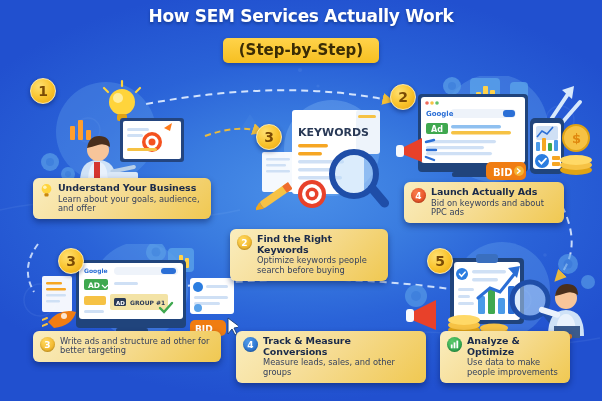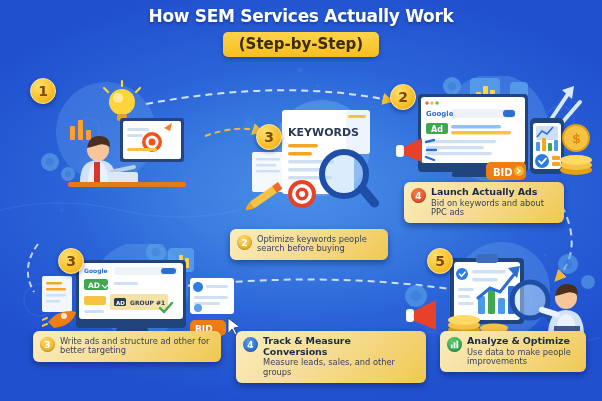--- a/index.html
+++ b/index.html
@@ -21,21 +21,21 @@
   .bgdeco svg { width:100%; height:100%; }
 
   
   .title-wrap { position:absolute; top:6px; left:0; right:0; text-align:center; z-index:30; }
   .title {
     font-size:17px; font-weight:bold; color:#ffffff; letter-spacing:-0.3px;
     text-shadow:0 2px 3px rgba(10,40,110,.55);
     font-family:"DejaVu Sans","Liberation Sans",sans-serif;
   }
   .subtitle-badge {
-    display:inline-block; margin-top:6px;
+    display:inline-block; margin-top:12px;
     background:linear-gradient(180deg,#ffd34a 0%,#f6bf21 100%);
     color:#3a2c05; font-weight:bold; font-size:15px;
     padding:3px 16px 4px; border-radius:5px;
     box-shadow:0 2px 4px rgba(8,30,90,.4);
     font-family:"DejaVu Sans","Liberation Sans",sans-serif;
   }
 
   
   .ill { position:absolute; }
   .ill svg { display:block; }
@@ -200,21 +200,21 @@
         <circle cx="70" cy="72" r="11" fill="#f7c59a"></circle>
         <path d="M59 70 q2 -12 12 -12 q11 0 11 11 q-6 -4 -12 -2 q-6 2 -11 3z" fill="#4a2f1c"></path>
         <rect x="82" y="92" width="26" height="4" rx="2" fill="#b9cfe8" transform="rotate(-12 82 92)"></rect>
         <rect x="80" y="94" width="30" height="12" rx="2" fill="#dbe8f7"></rect>
       </g>
 
       <rect x="40" y="104" width="118" height="5" rx="2" fill="#e07a1c"></rect>
     </svg>
   </div>
 
-  <div class="ill" style="left:246px;top:90px;z-index:16">
+  <div class="ill" style="left:256px;top:90px;z-index:16">
     <svg width="150" height="125" viewBox="0 0 150 125">
       <circle cx="76" cy="58" r="48" fill="#8ec5f7" opacity=".3"></circle>
 
       <rect x="6" y="62" width="34" height="40" rx="2" fill="#fff" opacity=".95"></rect>
       <g fill="#cfe0f5">
           <rect x="10" y="68" width="24" height="2.6" rx="1.3"></rect>
           <rect x="10" y="74" width="20" height="2.6" rx="1.3"></rect>
           <rect x="10" y="80" width="24" height="2.6" rx="1.3"></rect>
         </g>
 
@@ -489,52 +489,64 @@
       <rect x="40" y="94" width="130" height="5" rx="2" fill="#e07a1c"></rect>
     </svg>
   </div>
 
   <div class="bubble" style="left:30px;top:78px">1</div>
   <div class="bubble" style="left:390px;top:84px">2</div>
   <div class="bubble" style="left:256px;top:124px">3</div>
   <div class="bubble" style="left:58px;top:248px">3</div>
   <div class="bubble" style="left:427px;top:248px">5</div>
 
+  <div class="card" style="left:33px;top:178px;width:178px">
+    <svg class="bulb-ico" viewBox="0 0 16 18">
+      <circle cx="8" cy="7" r="6" fill="#ffd43b"></circle>
+      <circle cx="6" cy="5" r="2.2" fill="#fff3b5"></circle>
+      <rect x="5.5" y="12.5" width="5" height="4" rx="1.2" fill="#c9870c"></rect>
+    </svg>
+    <span class="ctext">
+      <span class="ct-title">Understand Your Business</span>
+      <span class="ct-desc">Learn about your goals, audience, and offer</span>
+    </span>
+  </div>
 
   <div class="card" style="left:404px;top:182px;width:160px">
     <span class="badge b-orange">4</span>
     <span class="ctext">
       <span class="ct-title">Launch Actually Ads</span>
       <span class="ct-desc">Bid on keywords and about PPC ads</span>
     </span>
   </div>
 
   <div class="card" style="left:230px;top:229px;width:158px">
     <span class="badge b-yellow">2</span>
     <span class="ctext">
+      <span class="ct-title">Find the Right Keywords</span>
       <span class="ct-desc">Optimize keywords people search before buying</span>
     </span>
   </div>
 
   <div class="card" style="left:33px;top:331px;width:188px">
     <span class="badge b-yellow">3</span>
     <span class="ctext">
       <span class="ct-desc">Write ads and structure ad other for better targeting</span>
     </span>
   </div>
 
   <div class="card" style="left:236px;top:331px;width:190px">
     <span class="badge b-blue">4</span>
     <span class="ctext">
       <span class="ct-title">Track &amp; Measure Conversions</span>
       <span class="ct-desc">Measure leads, sales, and other groups</span>
     </span>
   </div>
 
-  <div class="card" style="left:440px;top:331px;width:146px">
+  <div class="card" style="left:440px;top:331px;width:130px">
     <span class="badge b-green">
       <svg width="9" height="9" viewBox="0 0 9 9">
         <rect x="0.8" y="4.5" width="1.8" height="3.8" fill="#fff"></rect>
         <rect x="3.6" y="2.4" width="1.8" height="5.9" fill="#fff"></rect>
         <rect x="6.4" y="0.6" width="1.8" height="7.7" fill="#fff"></rect>
       </svg>
     </span>
     <span class="ctext">
       <span class="ct-title">Analyze &amp; Optimize</span>
       <span class="ct-desc">Use data to make people improvements</span>

